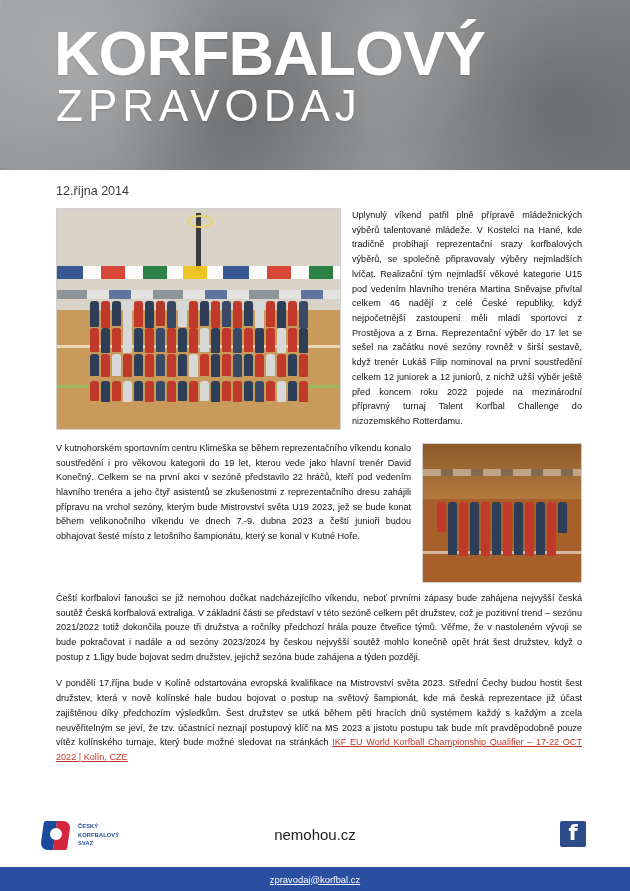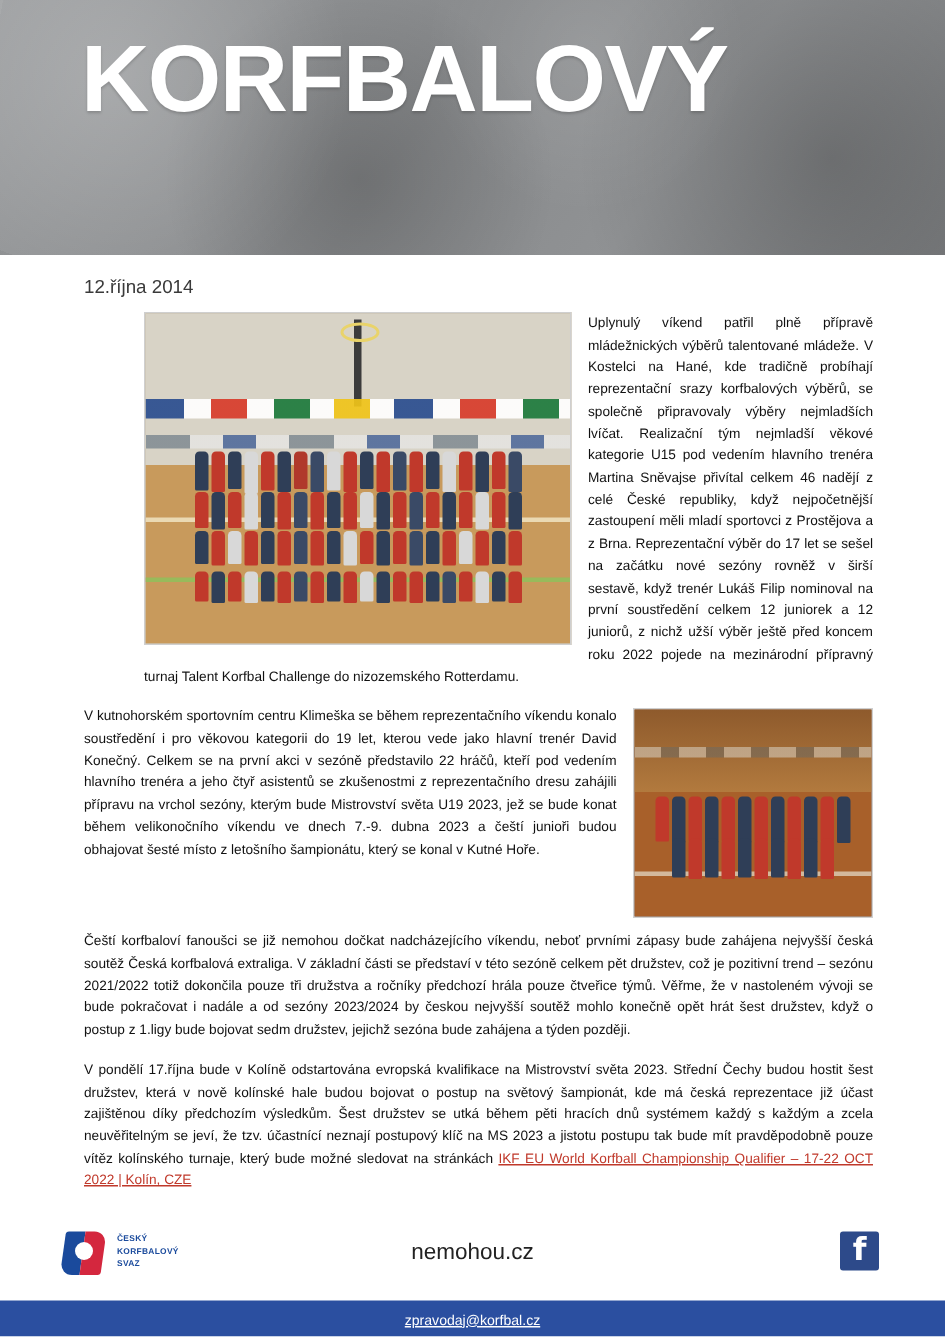--- a/index.html
+++ b/index.html
@@ -86,21 +86,21 @@
 
   p.body {
     font-size: 9.1px;
     line-height: 1.62;
     text-align: justify;
     color: #111;
     margin: 0 0 12px 0;
   }
 
   
-  .block1 { position: relative; overflow: hidden; margin-left: 40px; }
+  .block1 { position: relative; overflow: hidden; }
   .photo1 {
     float: left;
     width: 285px;
     height: 222px;
     margin: 0 11px 6px 0;
     border: 1px solid #cfcfcf;
     position: relative;
     overflow: hidden;
     background: #c8b89a;
   }
@@ -239,20 +239,21 @@
   .bottombar a { color: #ffffff; text-decoration: underline; }
 </style>
 </head>
 <body>
 
 <div class="header">
   <div class="tex"></div>
   <div class="tex2"></div>
   <div class="title-block">
     <div class="title-main">KORFBALOVÝ</div>
+    <div class="title-sub">ZPRAVODAJ</div>
   </div>
 </div>
 
 <div class="date-line">12.října 2014</div>
 
 <div class="content">
 
   <div class="block1">
     <div class="photo1">
       <div class="gym">

